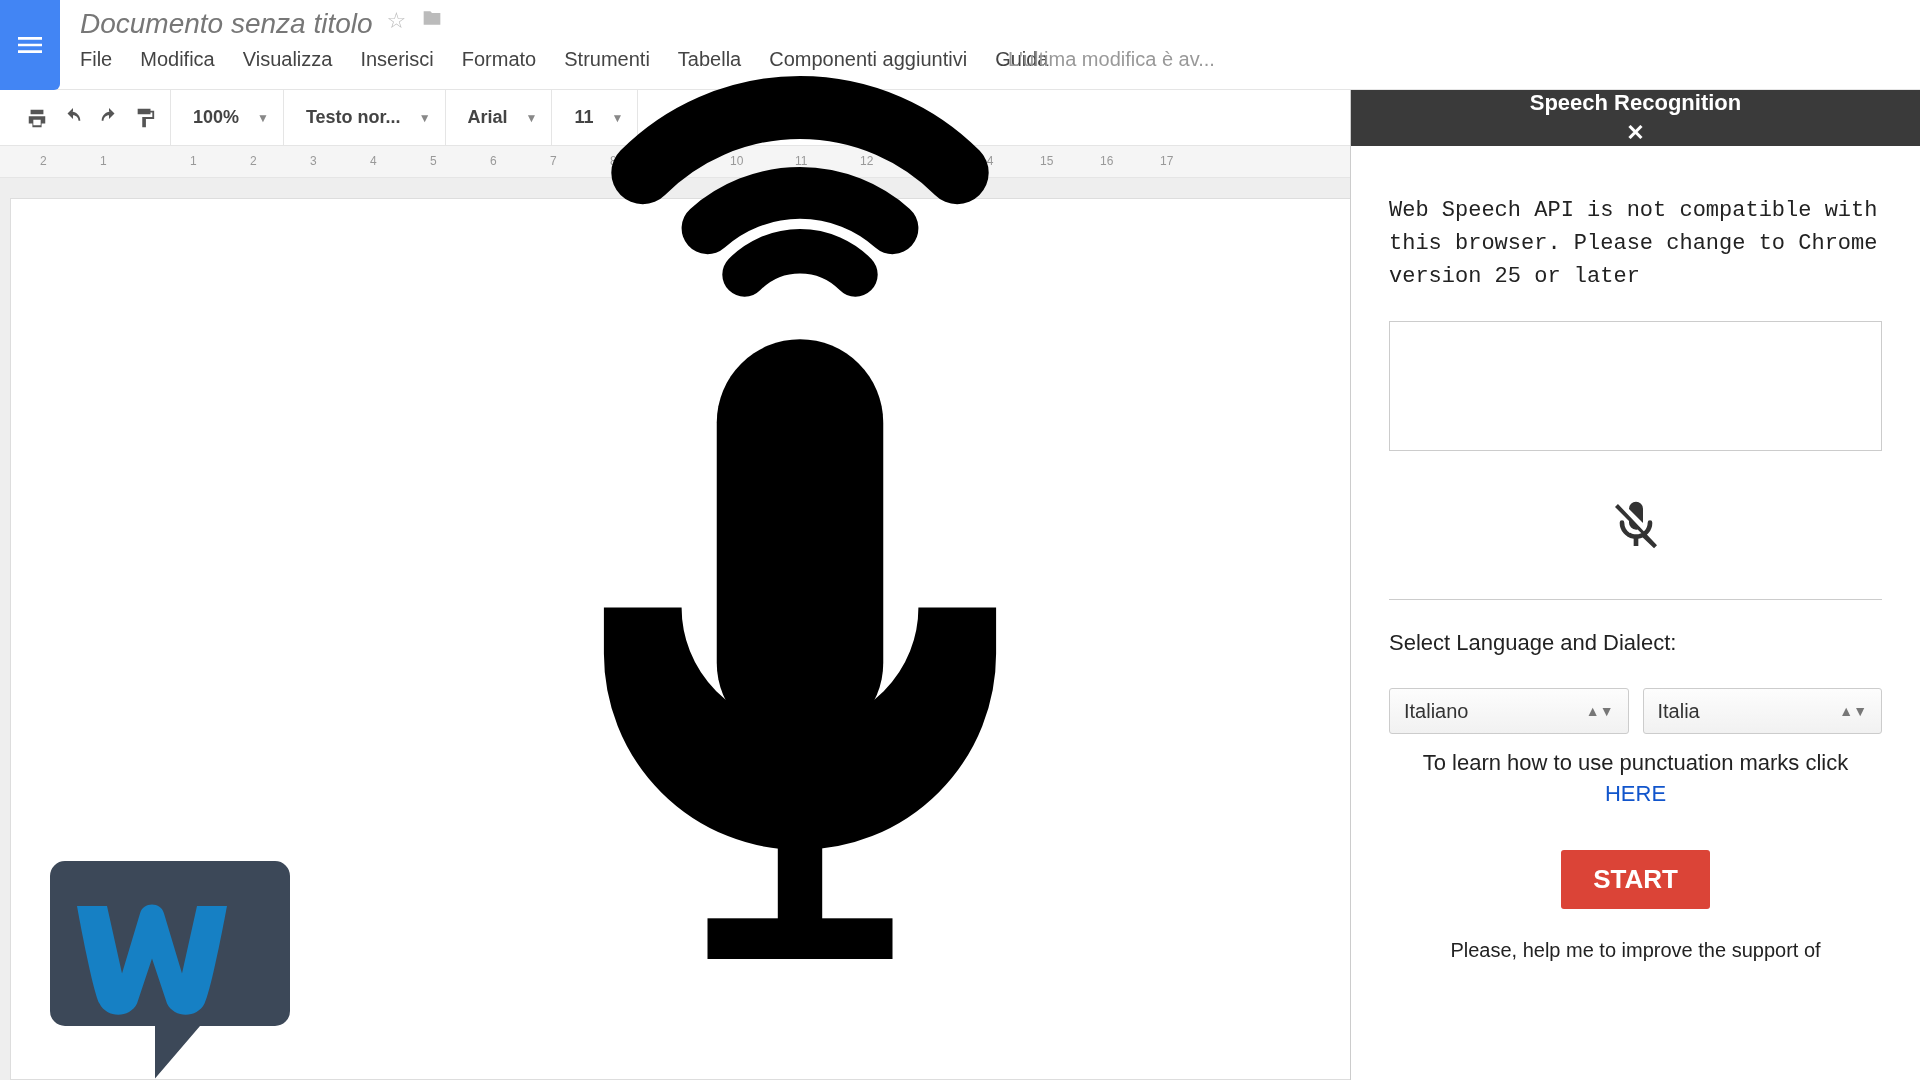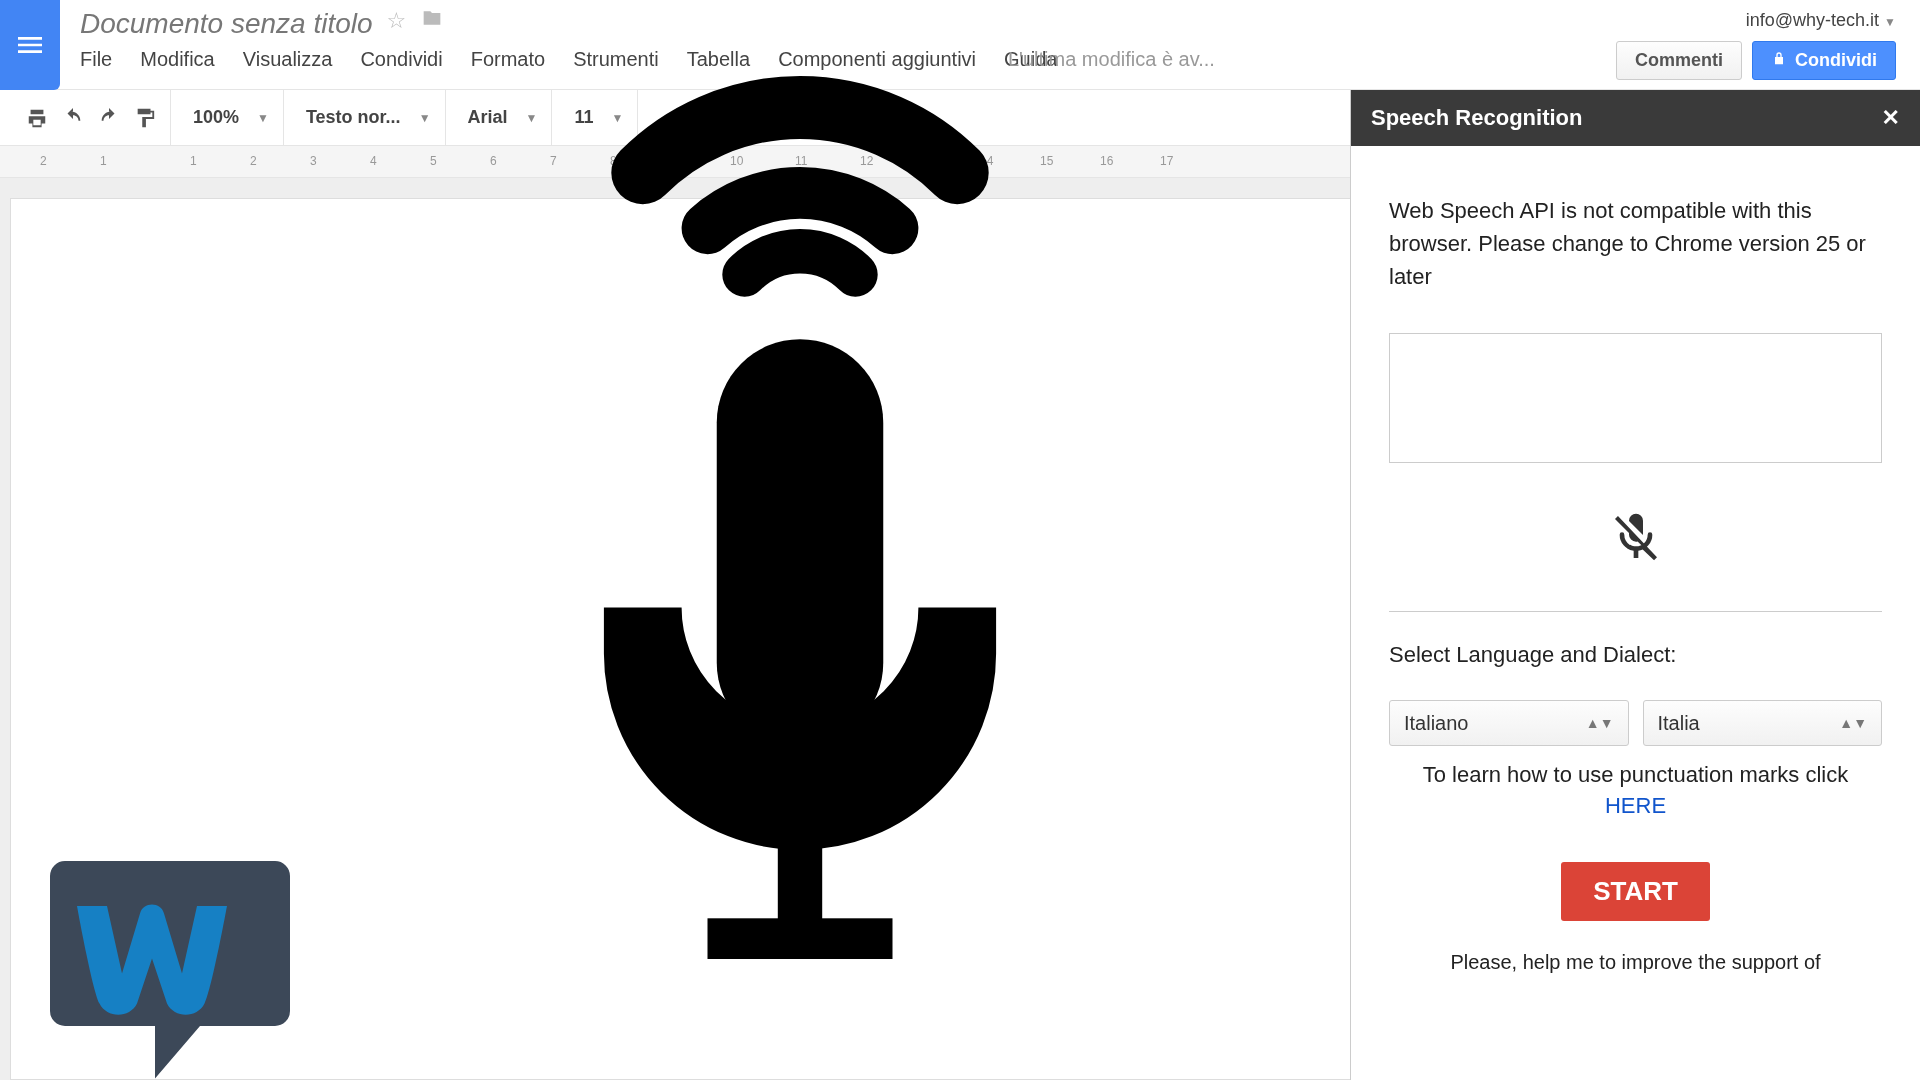--- a/index.html
+++ b/index.html
@@ -110,29 +110,29 @@
     background: #fff;
     border-left: 1px solid #ccc;
     position: absolute;
     right: 0; top: 90px; bottom: 0;
     z-index: 30;
   }
   #sidebar-header {
     height: 56px; background: #3a3a3a; color: #fff;
     display: flex; align-items: center; justify-content: space-between;
     padding: 0 20px;
-    font-size: 22px; font-weight: bold;
+    font-size: 22px; font-weight: bold; flex-direction: column;
   }
   #sidebar-header .close { color: #fff; font-size: 22px; cursor: pointer; }
   #sidebar-body {
     flex: 1; overflow-y: auto;
     padding: 48px 38px 30px 38px;
     font-size: 22px; color: #222;
   }
-  #sidebar-msg { line-height: 1.5; margin-bottom: 40px; }
+  #sidebar-msg { line-height: 1.5; margin-bottom: 28px; font-family: Liberation Mono, monospace; }
   #sidebar-textarea {
     width: 100%; height: 130px;
     border: 1px solid #ccc;
     margin-bottom: 40px;
     resize: none;
     font-size: 18px; padding: 8px;
   }
   #mic-off { text-align: center; margin-bottom: 40px; }
   #mic-off svg { width: 56px; height: 56px; }
   #sidebar-body hr { border: none; border-top: 1px solid #ccc; margin-bottom: 30px; }
@@ -189,48 +189,31 @@
       <span class="folder-icon">
         <svg width="24" height="20" viewBox="0 0 24 24" fill="#bbb">
             <path d="M10 4H2v16h20V6H12l-2-2z"></path>
           </svg>
       </span>
     </div>
     <div id="menubar">
       <span class="menu-item">File</span>
       <span class="menu-item">Modifica</span>
       <span class="menu-item">Visualizza</span>
-      <span class="menu-item">Condividi</span>
+      <span class="menu-item">Inserisci</span>
       <span class="menu-item">Formato</span>
       <span class="menu-item">Strumenti</span>
       <span class="menu-item">Tabella</span>
       <span class="menu-item">Componenti aggiuntivi</span>
       <span class="menu-item">Guida</span>
     </div>
   </div>
 
   <div id="lastmod">L'ultima modifica è av...</div>
 
-  <div id="account-area">
-    <div id="account-email">
-      <span>info@why-tech.it</span>
-      <span class="caret">▼</span>
-    </div>
-    <div id="share-buttons">
-      <div class="btn">Commenti</div>
-      <div class="btn primary">
-        <span class="lock-icon">
-          <svg width="16" height="16" viewBox="0 0 24 24" fill="#fff">
-              <path d="M12 2a4 4 0 0 0-4 4v3H6v11h12V9h-2V6a4 4 0 0 0-4-4zm-2 4a2 2 0 1 1 4 0v3h-4V6z"></path>
-            </svg>
-        </span>
-        <span>Condividi</span>
-      </div>
-    </div>
-  </div>
 </div>
 
 <div id="toolbar">
   <div class="tb-seg">
     <span class="tb-icon">
         <svg width="22" height="22" viewBox="0 0 24 24" fill="#555">
           <path d="M19 8H5V3h14v5zm2 2H3v8h4v4h10v-4h4v-8zM8 20v-6h8v6H8z"></path>
         </svg>
       </span>
     <span class="tb-icon">

